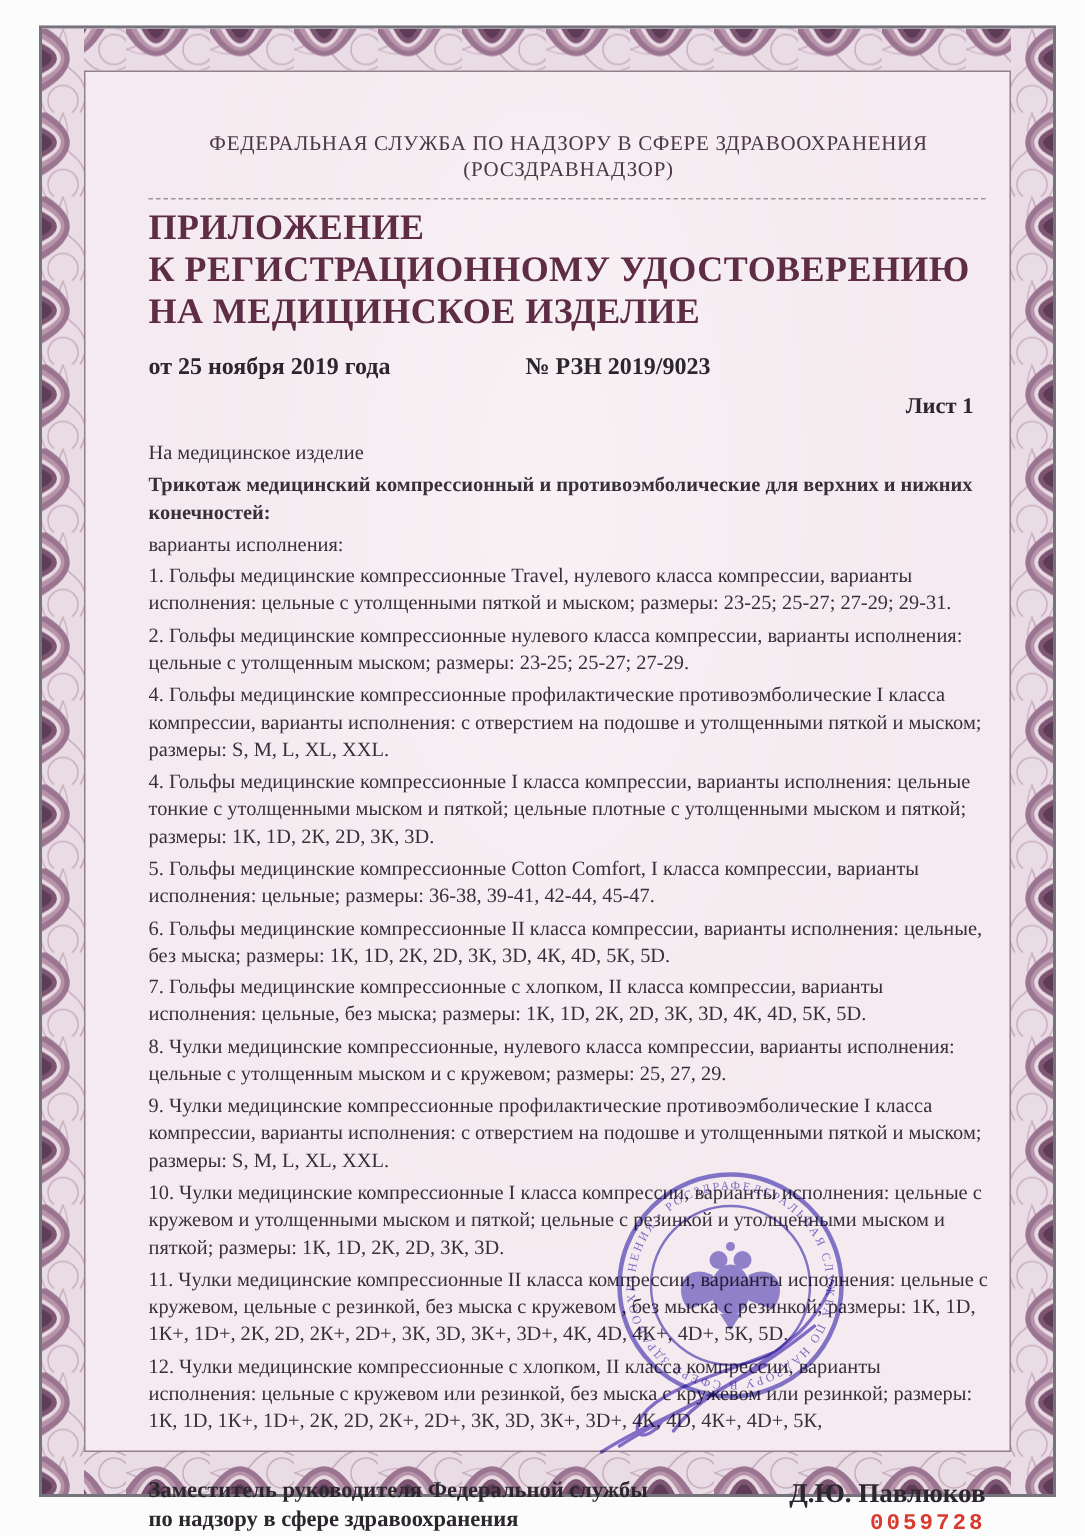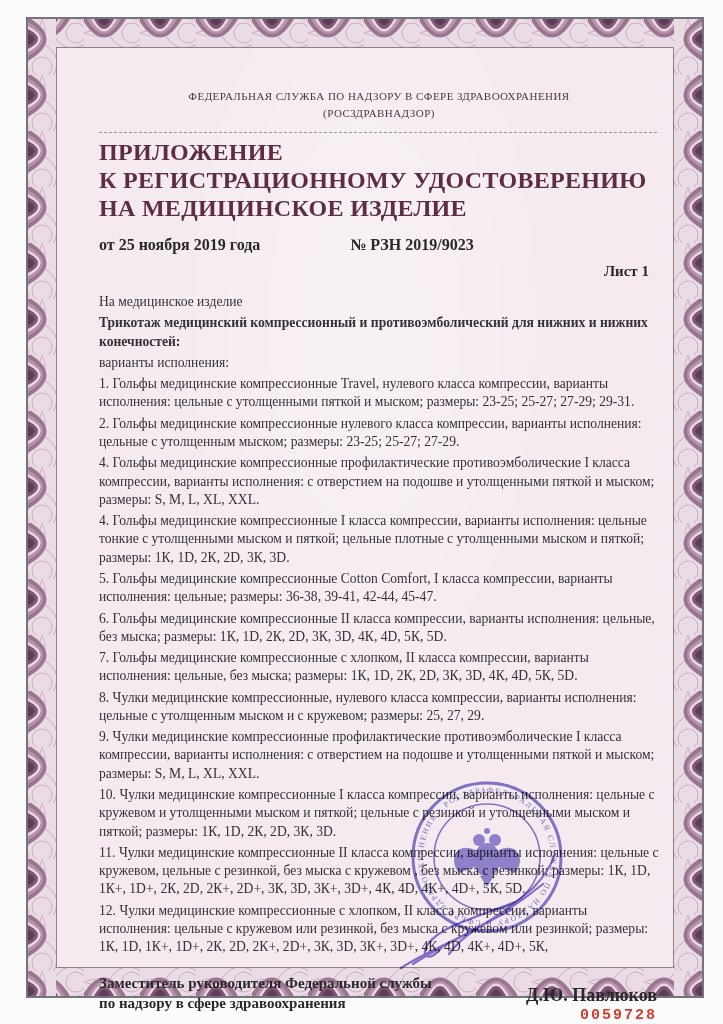--- a/index.html
+++ b/index.html
@@ -25,21 +25,21 @@
     background:
       radial-gradient(ellipse at 50% 30%, rgba(255,255,255,0.35), rgba(255,255,255,0) 60%),
       #f4eaef;
   }
   
   .content {
     position:absolute; inset:0; padding:40px 14px 0 42px;
     color:#35303a;
   }
   .letterhead {
-    text-align:center; font-size:11px; line-height:17px;
+    text-align:center; font-size:14px; line-height:17px;
     color:#4c3744; letter-spacing:0.45px;
   }
   .rule { border-top:1px dashed #9a979a; margin:10px 2px 2px 0; height:0; }
   .doc-title {
     text-align:left; font-weight:bold; font-size:24px; line-height:28px;
     color:#5e2c45; margin-top:5px; letter-spacing:0.3px;
   }
   .meta-row {
     display:flex; margin-top:14px; font-weight:bold; font-size:16px; color:#2b272d;
   }
@@ -47,21 +47,21 @@
   .meta-number { margin-left:90px; }
   .sheet {
     text-align:right; font-weight:bold; font-size:15px;
     margin:9px 10px 13px 0; color:#2b272d;
   }
   .body-text p {
     font-size:13.6px; line-height:1.345; margin:0 0 3px 0;
   }
   .body-text .product-name { font-weight:bold; }
   .sig-row {
-    display:flex; justify-content:space-between; margin-top:7px; align-items:center;
+    display:flex; justify-content:space-between; margin-top:7px; align-items:flex-end;
   }
   .sig-left {
     font-weight:bold; font-size:15px; line-height:19.5px; color:#2b272d;
   }
   .sig-right { text-align:right; margin-top:21px; padding-right:2px; }
   .sig-name  { font-weight:bold; font-size:18px; color:#2b272d; }
   .serial {
     font-family:"Liberation Mono", monospace; font-weight:bold;
     font-size:15px; letter-spacing:2px; color:#d93a2e; margin-top:1px;
   }
@@ -165,21 +165,21 @@
 
         <div class="meta-row">
           <span class="meta-date">от  25 ноября 2019 года</span>
           <span class="meta-number">№  РЗН 2019/9023</span>
         </div>
 
         <div class="sheet">Лист 1</div>
 
         <div class="body-text">
           <p>На медицинское изделие</p>
-          <p class="product-name">Трикотаж медицинский компрессионный и противоэмболический для нижних и нижних конечностей:</p>
+          <p class="product-name">Трикотаж медицинский компрессионный и противоэмболические для верхних и нижних конечностей:</p>
           <p>варианты исполнения:</p>
           <p>1. Гольфы медицинские компрессионные Travel, нулевого класса компрессии, варианты исполнения: цельные с утолщенными пяткой и мыском; размеры: 23-25; 25-27; 27-29; 29-31.</p>
           <p>2. Гольфы медицинские компрессионные нулевого класса компрессии, варианты исполнения: цельные с утолщенным мыском; размеры: 23-25; 25-27; 27-29.</p>
           <p>4. Гольфы медицинские компрессионные профилактические противоэмболические I класса компрессии, варианты исполнения: с отверстием на подошве и утолщенными пяткой и мыском; размеры: S, M, L, XL, XXL.</p>
           <p>4. Гольфы медицинские компрессионные I класса компрессии, варианты исполнения: цельные тонкие с утолщенными мыском и пяткой; цельные плотные с утолщенными мыском и пяткой; размеры: 1К, 1D, 2К, 2D, 3К, 3D.</p>
           <p>5. Гольфы медицинские компрессионные Cotton Comfort, I класса компрессии, варианты исполнения: цельные; размеры: 36-38, 39-41, 42-44, 45-47.</p>
           <p>6. Гольфы медицинские компрессионные II класса компрессии, варианты исполнения: цельные, без мыска; размеры: 1К, 1D, 2К, 2D, 3К, 3D, 4К, 4D, 5К, 5D.</p>
           <p>7. Гольфы медицинские компрессионные с хлопком, II класса компрессии, варианты исполнения: цельные, без мыска; размеры: 1К, 1D, 2К, 2D, 3К, 3D, 4К, 4D, 5К, 5D.</p>
           <p>8. Чулки медицинские компрессионные, нулевого класса компрессии, варианты исполнения: цельные с утолщенным мыском и с кружевом; размеры: 25, 27, 29.</p>
           <p>9. Чулки медицинские компрессионные профилактические противоэмболические I класса компрессии, варианты исполнения: с отверстием на подошве и утолщенными пяткой и мыском; размеры: S, M, L, XL, XXL.</p>

